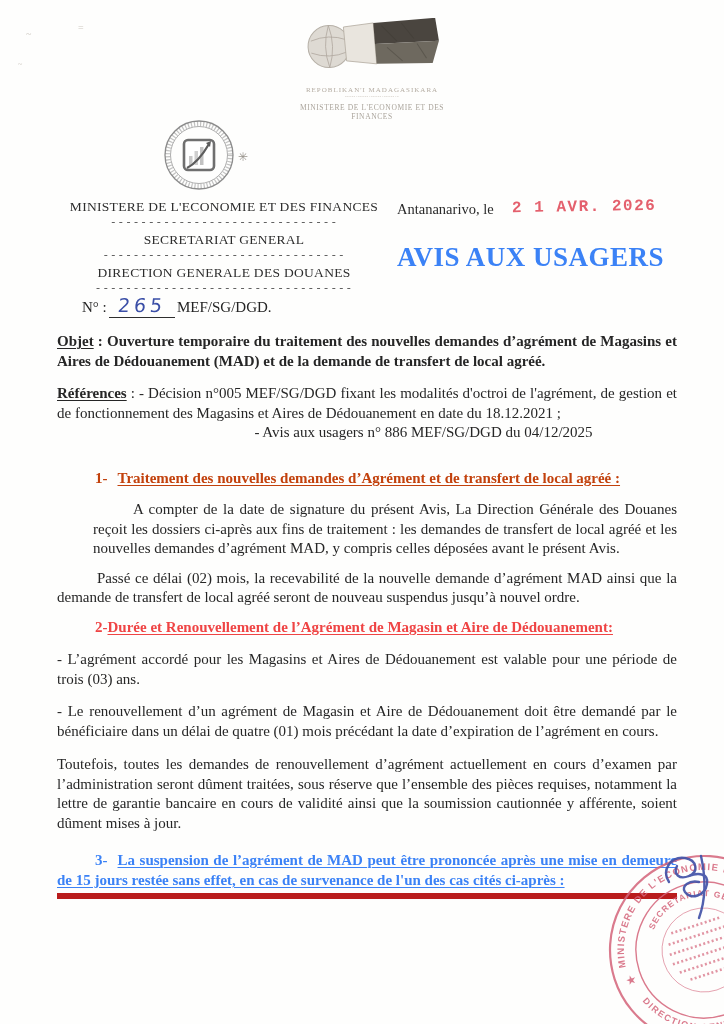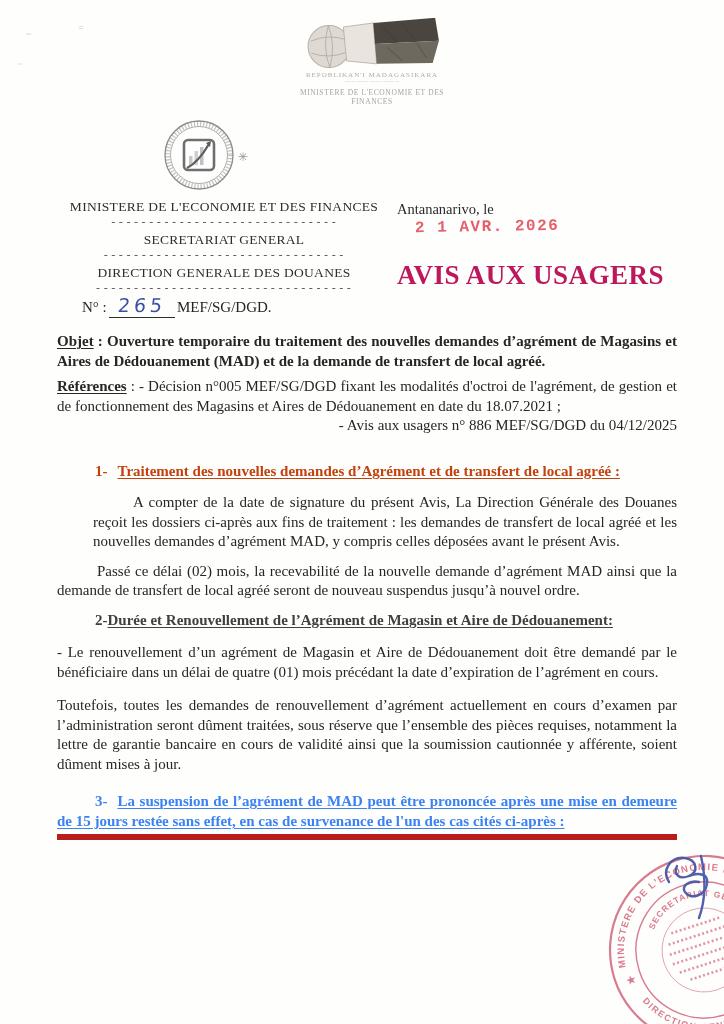--- a/index.html
+++ b/index.html
@@ -12,61 +12,61 @@
     overflow:hidden;
   }
   .page{position:absolute;inset:0;overflow:hidden;}
 
   
   .scanmark{position:absolute;color:#cfcac3;font-size:10px;}
 
   
   .flag-wrap{position:absolute;left:282px;top:18px;width:180px;text-align:center;}
   .flag-svg{display:block;margin:0 auto;}
-  .faint1{font-size:7px;letter-spacing:1px;color:#b5ada3;margin-top:1px;}
+  .faint1{font-size:7px;letter-spacing:1px;color:#b5ada3;margin-top:16px;}
   .faint-sub{font-size:5px;letter-spacing:.5px;color:#c8c2b9;line-height:6px;}
   .faint2{font-size:7.5px;letter-spacing:.6px;color:#aaa49b;margin-top:3px;}
 
   
   .ministry{position:absolute;left:58px;top:118px;width:332px;text-align:center;}
   .logo-svg{display:block;margin:0 0 6px 104px;}
   .logo-star{position:absolute;left:180px;top:32px;color:#9a958e;font-size:12px;}
   .m-line{font-size:13.5px;letter-spacing:.3px;color:#2d2d2d;line-height:17px;}
   .m-sep{font-size:11px;letter-spacing:1px;color:#4a4a4a;line-height:12px;margin:1px 0 3px 0;
          font-family:"Liberation Mono", monospace;}
 
   
   .rightcol{position:absolute;left:397px;top:198px;width:300px;}
-  .dateline{display:flex;align-items:flex-start;flex-direction:column;}
+  .dateline{display:flex;align-items:flex-start;}
   .place{font-size:14.5px;color:#2a2a2a;padding-top:3px;}
   .datestamp{font-family:"Liberation Mono", monospace;font-weight:bold;font-size:16px;
              color:#e4606d;letter-spacing:1.5px;margin-left:18px;transform:rotate(-1deg);}
-  .title{font-size:27px;font-weight:bold;letter-spacing:.5px;color:#be185d;margin-top:24px;
+  .title{font-size:27px;font-weight:bold;letter-spacing:.5px;color:#3b82f6;margin-top:24px;
          white-space:nowrap;}
 
   
   .numline{position:absolute;left:82px;top:294px;font-size:15px;color:#242424;}
   .hand-num-wrap{display:inline-block;border-bottom:1.6px solid #2e2e2e;padding:0 9px 1px 9px;margin:0 2px;}
   .hand-num{display:inline-block;font-family:"DejaVu Sans", sans-serif;font-size:19px;
             color:#3b4fa7;letter-spacing:4px;transform:skewX(-7deg);}
 
   
   .content{position:absolute;left:57px;top:332px;width:620px;font-size:15px;line-height:19.5px;}
   .p{text-align:justify;margin:0;}
   .bold{font-weight:bold;}
   .u{text-decoration:underline;text-decoration-thickness:1.2px;text-underline-offset:2px;}
-  .objet{margin-bottom:6px;}
+  .objet{margin-bottom:13px;}
   .refs{margin-bottom:0;}
-  .refs2{margin:0 0 26px 113px;text-align:right;}
+  .refs2{margin:0 0 26px 113px;text-align:center;}
   .intro{text-indent:88px;margin-bottom:15px;}
   .sec-head{margin:0 0 12px 38px;font-weight:bold;color:#c2410c;}
   .sec-head .sec-num{margin-right:10px;}
   .s1p1{text-indent:40px;margin-bottom:10px;margin-left:36px;}
   .s1p2{text-indent:40px;margin-bottom:10px;}
-  .sec-head2{margin:0 0 13px 38px;font-weight:bold;color:#404040;}
+  .sec-head2{margin:0 0 13px 38px;font-weight:bold;color:#ef4444;}
   .b1{margin-bottom:13px;}
   .b2{margin-bottom:14px;}
   .p3{margin-bottom:18px;}
   .sec3{font-weight:bold;color:#3b82f6;text-indent:38px;border-bottom:6px solid #b91c1c;
         padding-bottom:3px;text-align:justify;}
   .sec3 .sec-num{margin-right:10px;}
 
   
   .stamp-wrap{position:absolute;left:596px;top:842px;}
   
@@ -127,33 +127,34 @@
   </div>
 
   <div class="numline">
     <span>N° :</span><span class="hand-num-wrap"><span class="hand-num">265</span></span><span>MEF/SG/DGD.</span>
   </div>
 
   <div class="content">
 
     <p class="p objet bold"><span class="u">Objet</span><span> : Ouverture temporaire du traitement des nouvelles demandes d’agrément de Magasins et Aires de Dédouanement (MAD) et de la demande de transfert de local agréé.</span></p>
 
-    <p class="p refs"><span class="bold u">Références</span><span> : - Décision n°005 MEF/SG/DGD fixant les modalités d'octroi de l'agrément, de gestion et de fonctionnement des Magasins et Aires de Dédouanement en date du 18.07.2021 ;</span></p>
+    <p class="p refs"><span class="bold u">Références</span><span> : - Décision n°005 MEF/SG/DGD fixant les modalités d'octroi de l'agrément, de gestion et de fonctionnement des Magasins et Aires de Dédouanement en date du 18.12.2021 ;</span></p>
     <p class="p refs2">- Avis aux usagers n° 886 MEF/SG/DGD du 04/12/2025</p>
 
 
     <div class="sec-head">
       <span class="sec-num">1-</span><span class="u">Traitement des nouvelles demandes d’Agrément et de transfert de local agréé :</span>
     </div>
     <p class="p s1p1">A compter de la date de signature du présent Avis, La Direction Générale des Douanes reçoit les dossiers ci-après aux fins de traitement : les demandes de transfert de local agréé et les nouvelles demandes d’agrément MAD, y compris celles déposées avant le présent Avis.</p>
     <p class="p s1p2">Passé ce délai (02) mois, la recevabilité  de la nouvelle demande d’agrément MAD ainsi que la demande de transfert de local agréé seront de nouveau suspendus jusqu’à nouvel ordre.</p>
 
     <div class="sec-head2">
       <span class="sec-num">2-</span><span class="u">Durée et Renouvellement de l’Agrément de Magasin et Aire de Dédouanement:</span>
     </div>
+    <p class="p b1">- L’agrément accordé pour les Magasins et Aires de Dédouanement est valable pour une période de trois (03) ans.</p>
     <p class="p b2">- Le renouvellement d’un agrément de Magasin et Aire de Dédouanement doit être demandé par le bénéficiaire dans un délai de quatre (01) mois précédant la date d’expiration de l’agrément en cours.</p>
     <p class="p p3">Toutefois, toutes les demandes de renouvellement d’agrément actuellement en cours d’examen par l’administration seront dûment traitées, sous réserve  que l’ensemble des pièces requises, notamment la lettre de garantie bancaire en cours de validité ainsi que la soumission cautionnée y afférente, soient dûment mises à jour.</p>
 
     <div class="sec3">
       <span class="sec-num">3-</span><span class="u">La suspension de l’agrément de MAD peut être prononcée après une mise en demeure de 15 jours restée sans effet, en cas de survenance de l'un des cas cités ci-après :</span>
     </div>
 
   </div>
 
   <div class="stamp-wrap">

